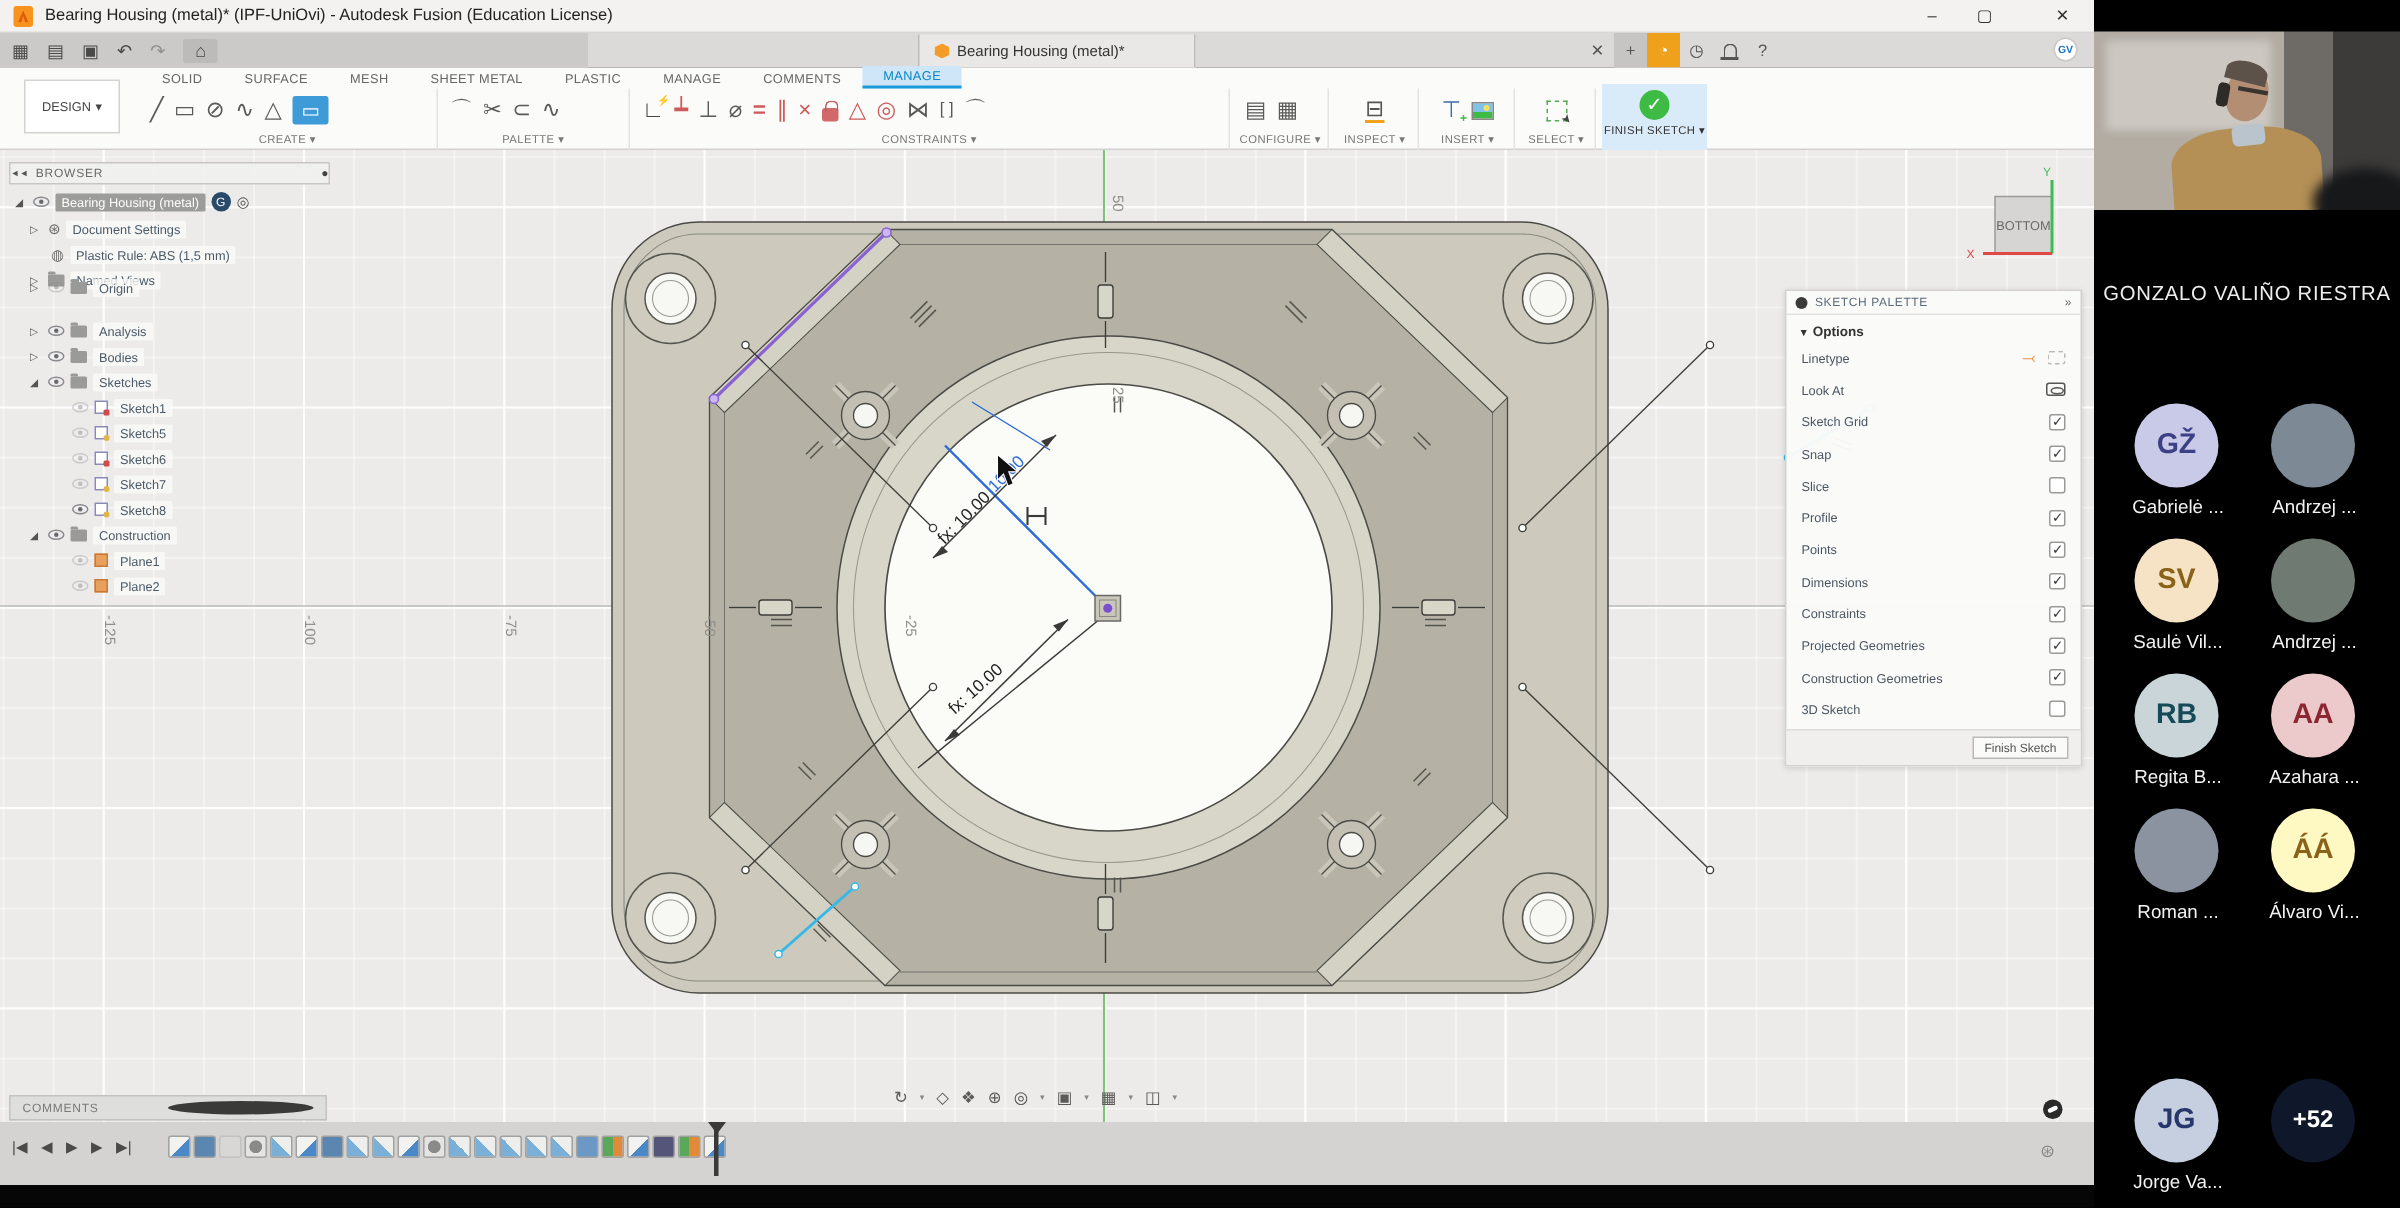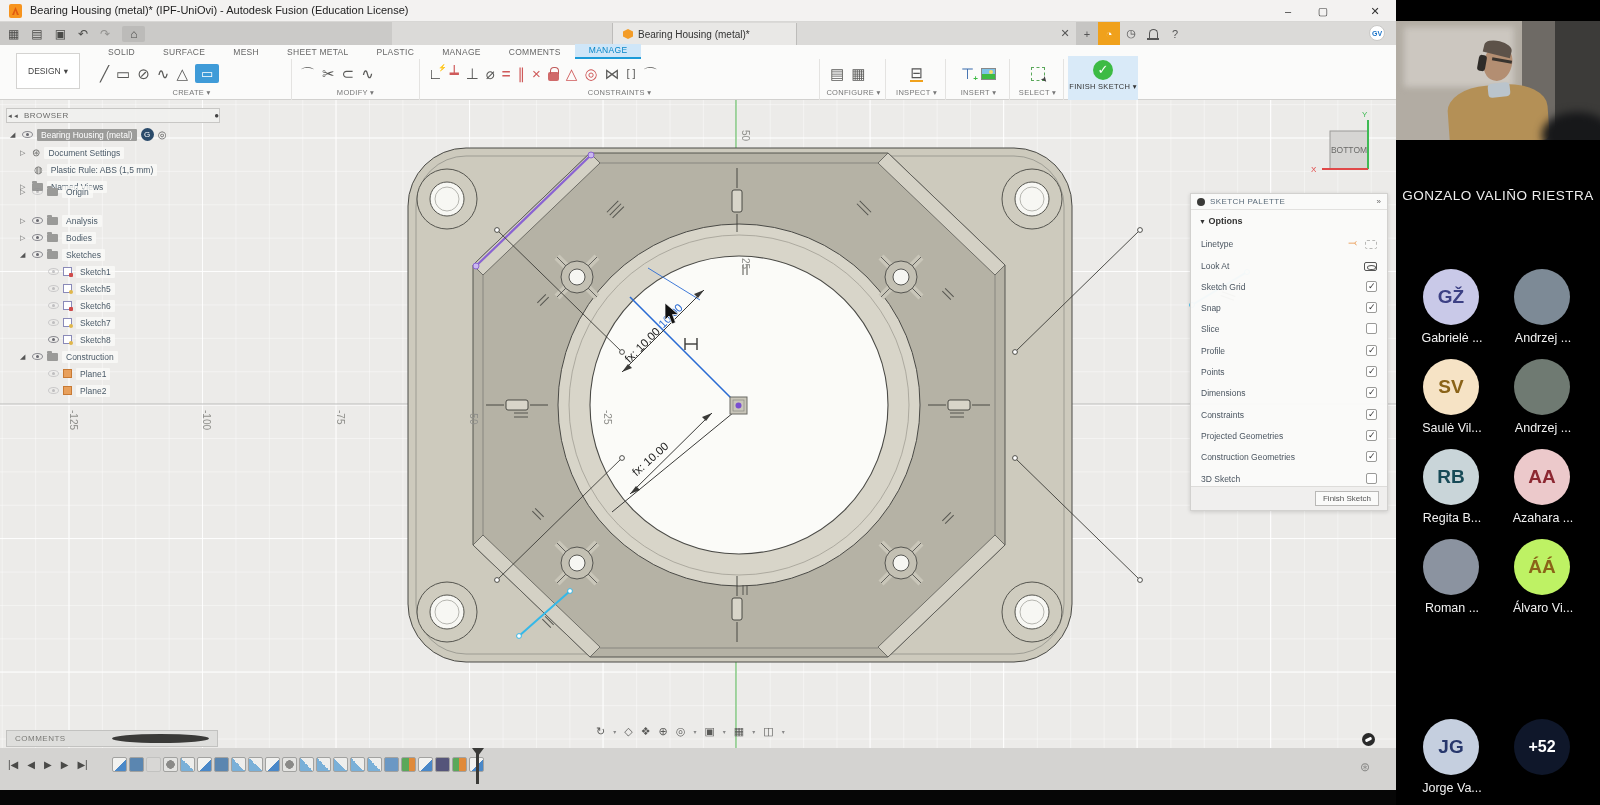--- a/index.html
+++ b/index.html
@@ -80,21 +80,21 @@
   .sk-ic.locked::after { background:#cf4a4a; border-radius:1px; }
   .plane-ic { width:9px; height:9px; background:#e8a05c; border:1px solid #c87a34; flex:none; }
   .root-row { background:#9c9c9a; color:#fff; padding:1px 5px; border-radius:1px; }
   .g-circle { width:13px; height:13px; background:#2a4a6a; color:#fff; border-radius:50%; font-size:8px; text-align:center; line-height:13px; }
   
   #palette { left:1190px; top:193px; width:198px; height:318px; background:rgba(250,250,249,.97); border:1px solid #d2d1cf; box-shadow:0 1px 4px rgba(0,0,0,.15); z-index:4; }
   #palette-header { height:16px; border-bottom:1px solid #e2e1df; display:flex; align-items:center; padding:0 6px; gap:5px; }
   .pal-dot { width:8px; height:8px; background:#3a3a38; border-radius:50%; }
   #palette-header .pt { flex:1; font-size:8px; color:#5a6b7a; letter-spacing:.4px; }
   .pal-sec { font-size:9px; font-weight:bold; color:#333; padding:6px 8px 2px 8px; }
-  .pal-row { display:flex; align-items:flex-end; height:21.3px; padding:0 10px; font-size:8.5px; color:#4a5560; }
+  .pal-row { display:flex; align-items:center; height:21.3px; padding:0 10px; font-size:8.5px; color:#4a5560; }
   .pal-row .pl { flex:1; }
   .chk { width:11px; height:11px; border:1px solid #9a9a98; border-radius:2px; background:#fff; position:relative; }
   .chk[data-checked="true"]::after { content:"✓"; position:absolute; left:1px; top:-1px; font-size:9px; color:#333; }
   .lt-ic1 { color:#e8944a; font-size:11px; margin-right:8px; }
   .lt-ic2 { width:12px; height:9px; border:1px dashed #b8b8b6; border-radius:2px; }
   .lookat-ic { width:13px; height:9px; border:1px solid #555; border-radius:2px; position:relative; }
   .lookat-ic::after { content:""; position:absolute; left:2px; top:2px; width:7px; height:3px; border:1px solid #555; border-radius:50%; }
   #pal-footer { position:absolute; left:0; bottom:0; width:100%; height:24px; background:#f0efee; border-top:1px solid #dddcda; }
   #finish-btn { position:absolute; right:8px; top:4px; font-size:8px; color:#555; background:#fafaf9; border:1px solid #b9b8b6; padding:2px 7px; }
   
@@ -215,21 +215,21 @@
     <div class="tlabel"><span>CREATE</span> <span>▾</span></div>
   </div>
 
   <div class="tgroup" style="left:292px;width:128px">
     <div class="ticons">
       <span class="ti">⌒</span>
       <span class="ti">✂</span>
       <span class="ti">⊂</span>
       <span class="ti">∿</span>
     </div>
-    <div class="tlabel"><span>MODIFY</span> <span>▾</span></div>
+    <div class="tlabel"><span>PALETTE</span> <span>▾</span></div>
   </div>
 
   <div class="tgroup" style="left:420px;width:400px">
     <div class="ticons">
       <span class="ti dim-ic">∟</span>
       <span class="ti red">┷</span>
       <span class="ti">⊥</span>
       <span class="ti">⌀</span>
       <span class="ti red" style="font-weight:bold">=</span>
       <span class="ti red">∥</span>
@@ -785,21 +785,21 @@
       </div>
     <div class="pname">Azahara ...</div>
   </div>
   <div class="ptile" style="left:27px;top:539px">
     <div class="pavatar" data-photo="street" style="background: rgb(139, 147, 160); color: rgb(255, 255, 255);">
         <span></span>
       </div>
     <div class="pname">Roman ...</div>
   </div>
   <div class="ptile" style="left:118px;top:539px">
-    <div class="pavatar" data-photo="" style="background: #bef264; color: rgb(138, 99, 24);">
+    <div class="pavatar" data-photo="" style="background: #fef9c3; color: rgb(138, 99, 24);">
         <span>ÁÁ</span>
       </div>
     <div class="pname">Álvaro Vi...</div>
   </div>
   <div class="ptile" style="left:27px;top:719px">
     <div class="pavatar" data-photo="" style="background: rgb(197, 207, 223); color: rgb(39, 55, 108);">
         <span>JG</span>
       </div>
     <div class="pname">Jorge Va...</div>
   </div>

